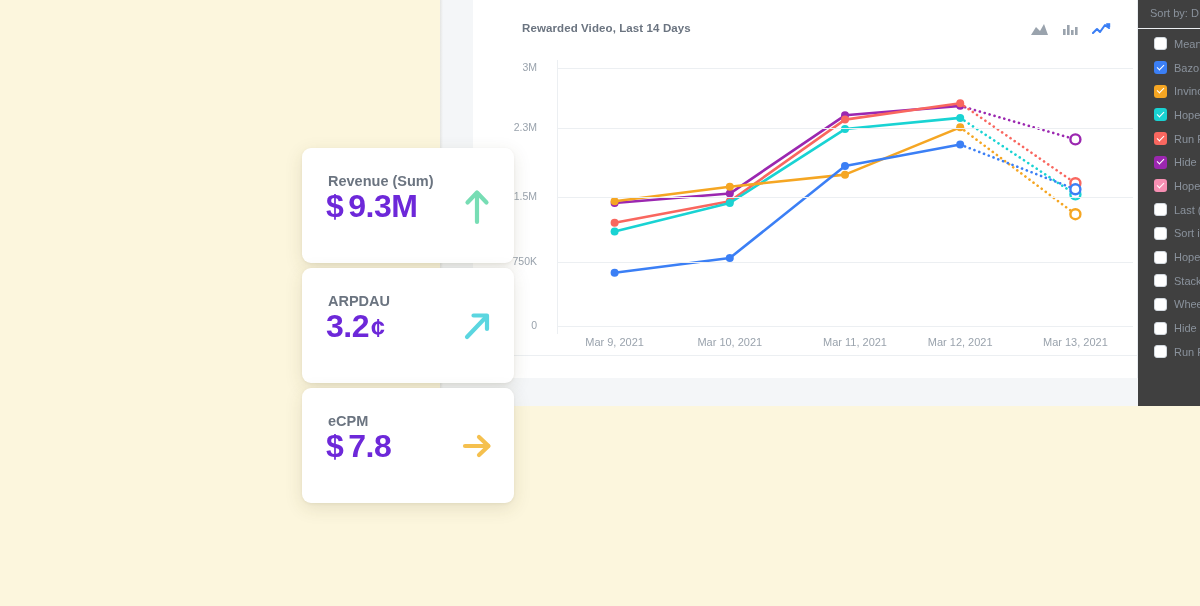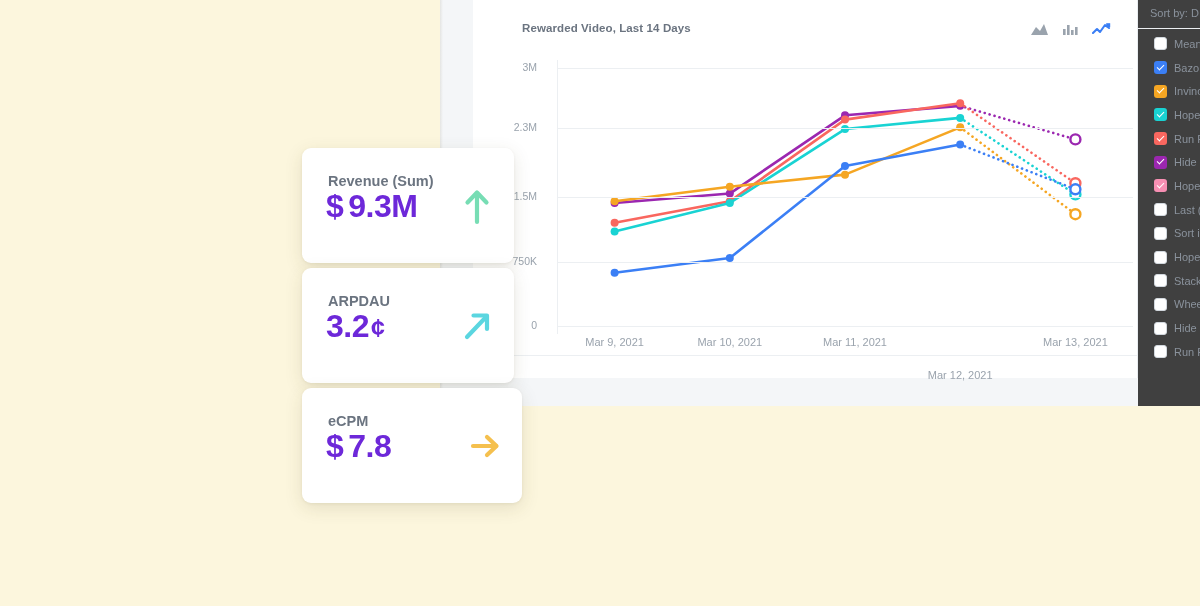--- a/index.html
+++ b/index.html
@@ -89,21 +89,21 @@
   }
 
   
   .kpi-card{
     position:absolute;left:302px;width:212px;height:115px;
     background:#fff;border-radius:9px;
     box-shadow:0 5px 18px rgba(80,70,30,.13),0 1px 3px rgba(80,70,30,.07);
   }
   #kpi-revenue{top:148px;}
   #kpi-arpdau{top:268px;}
-  #kpi-ecpm{top:388px;padding-left:8px;}
+  #kpi-ecpm{top:388px;}
   .kpi-label{
     position:absolute;left:26px;top:25px;
     font-size:14.5px;font-weight:bold;color:#6b7480;white-space:nowrap;
   }
   .kpi-value{
     position:absolute;left:24px;top:40px;
     font-size:32px;font-weight:bold;color:#6d28d9;
     letter-spacing:-.5px;white-space:nowrap;
   }
   .kpi-value .unit{font-size:25px;margin-left:2px;}
@@ -193,21 +193,21 @@
         <div class="ytick" style="top: 254.5px;">750K</div>
         <div class="gridline" style="top: 197px;"></div>
         <div class="ytick" style="top: 190px;">1.5M</div>
         <div class="gridline" style="top: 128.2px;"></div>
         <div class="ytick" style="top: 121.2px;">2.3M</div>
         <div class="gridline" style="top: 68px;"></div>
         <div class="ytick" style="top: 61px;">3M</div>
         <div class="xtick" style="left: 86.6px;">Mar 9, 2021</div>
         <div class="xtick" style="left: 201.8px;">Mar 10, 2021</div>
         <div class="xtick" style="left: 327px;">Mar 11, 2021</div>
-        <div class="xtick" style="left: 432.2px; margin-top: 33px;">Mar 12, 2021</div>
+        <div class="xtick" style="left: 432.2px;">Mar 12, 2021</div>
         <div class="xtick" style="left: 547.4px;">Mar 13, 2021</div>
       </div>
 
     <div id="axis-bottom-rule"></div>
   </div>
   <div id="chart-card-edge"></div>
 
   <div id="legend-sidebar">
     <div id="sortby">Sort by: D</div>
     <div id="legend-divider"></div>

